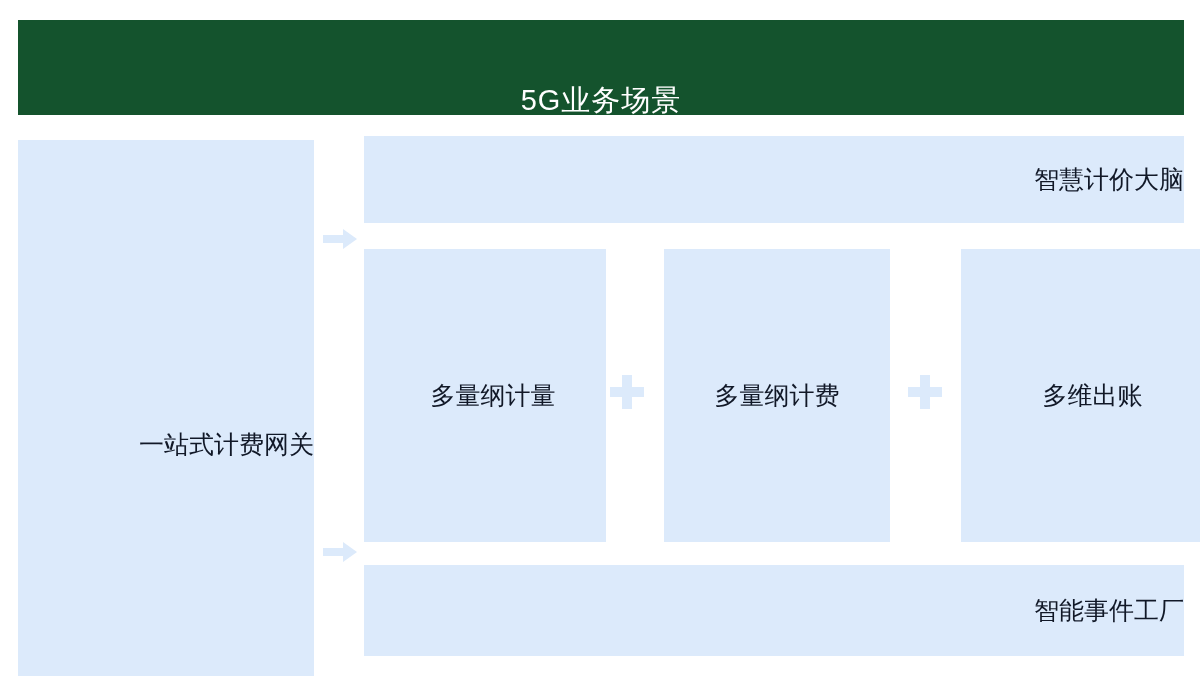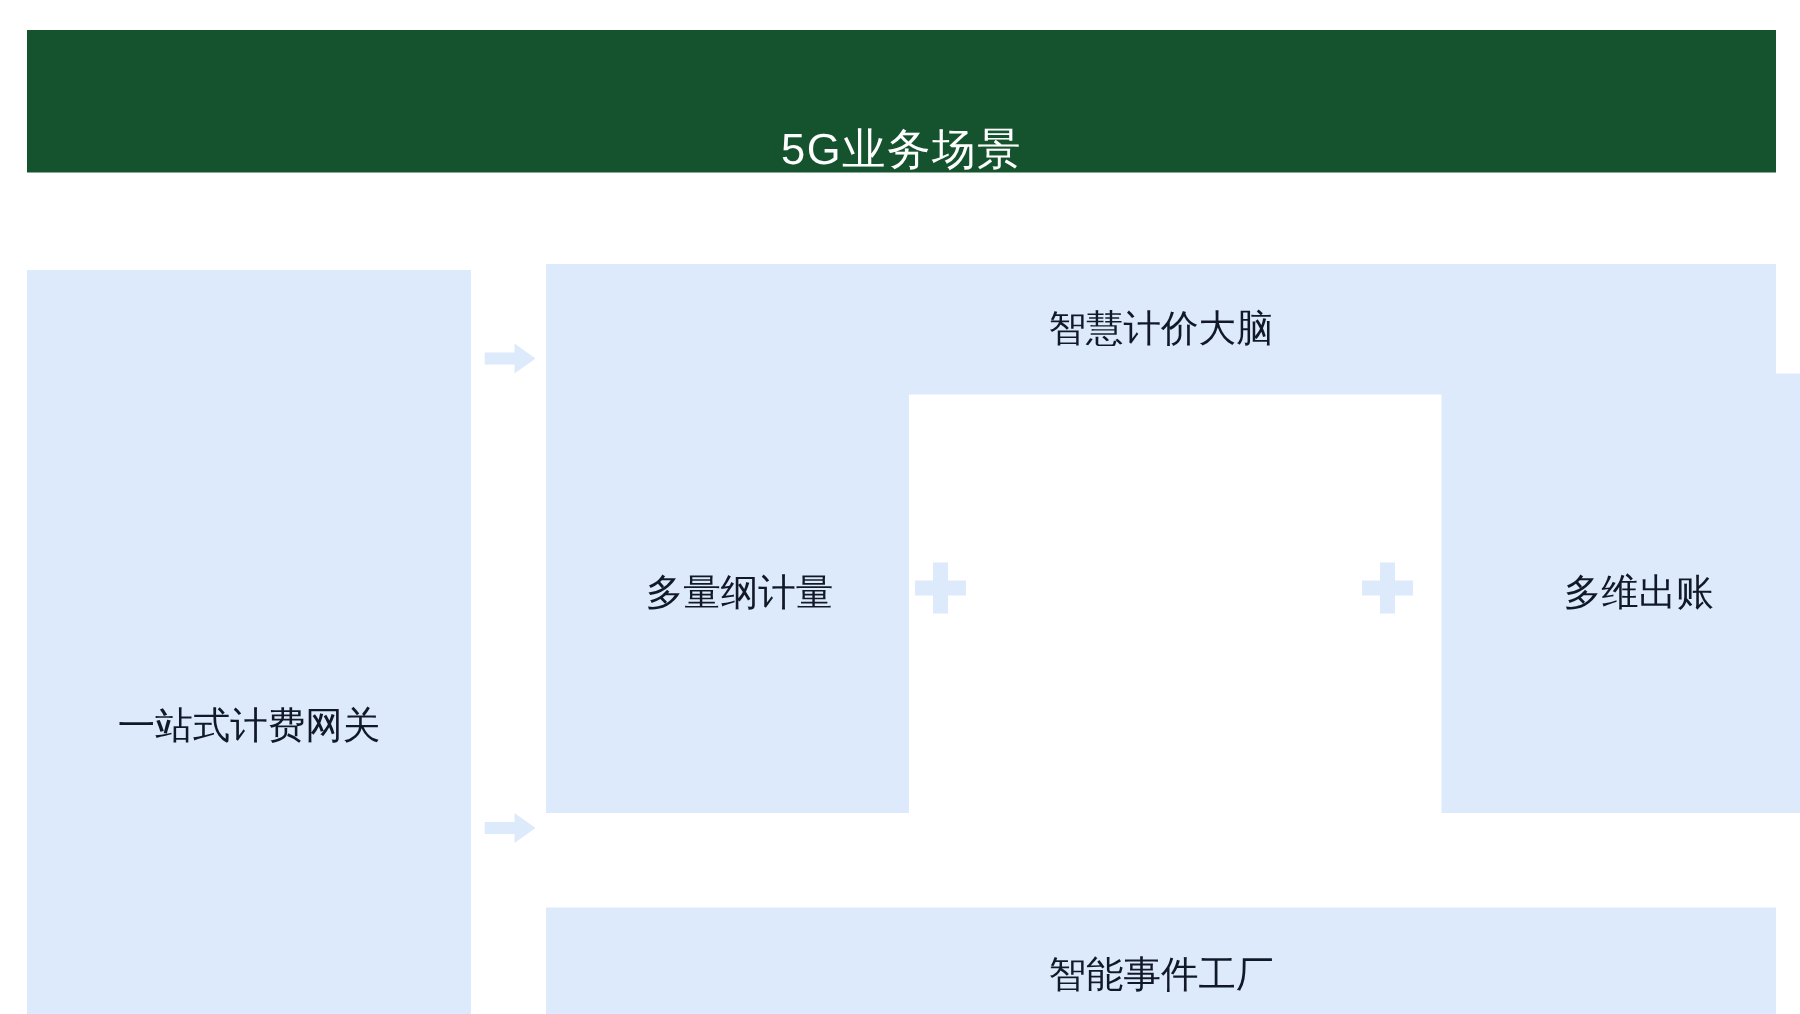--- a/index.html
+++ b/index.html
@@ -39,22 +39,21 @@
     line-height: 1;
     white-space: nowrap;
   }
 
   
   .panel {
     position: absolute;
     background: #dceafb;
     display: flex;
     align-items: center;
-    justify-content: center;
-    margin-top: 40px;
+    justify-content: flex-end;
   }
   .panel-label {
     color: #111827;
     font-size: 25px;
     line-height: 1;
     white-space: nowrap;
   }
 
   
   .gateway-panel {
@@ -170,20 +169,23 @@
   </div>
 
   <div class="pillar-row">
 
     <div class="pillar pillar-1">
       <div class="panel-label">多量纲计量</div>
     </div>
 
     <div class="plus-sign plus-1"></div>
 
+    <div class="pillar pillar-2">
+      <div class="panel-label">多量纲计费</div>
+    </div>
 
     <div class="plus-sign plus-2"></div>
 
     <div class="pillar pillar-3">
       <div class="panel-label">多维出账</div>
     </div>
 
   </div>
 
   <div class="panel factory-panel">

